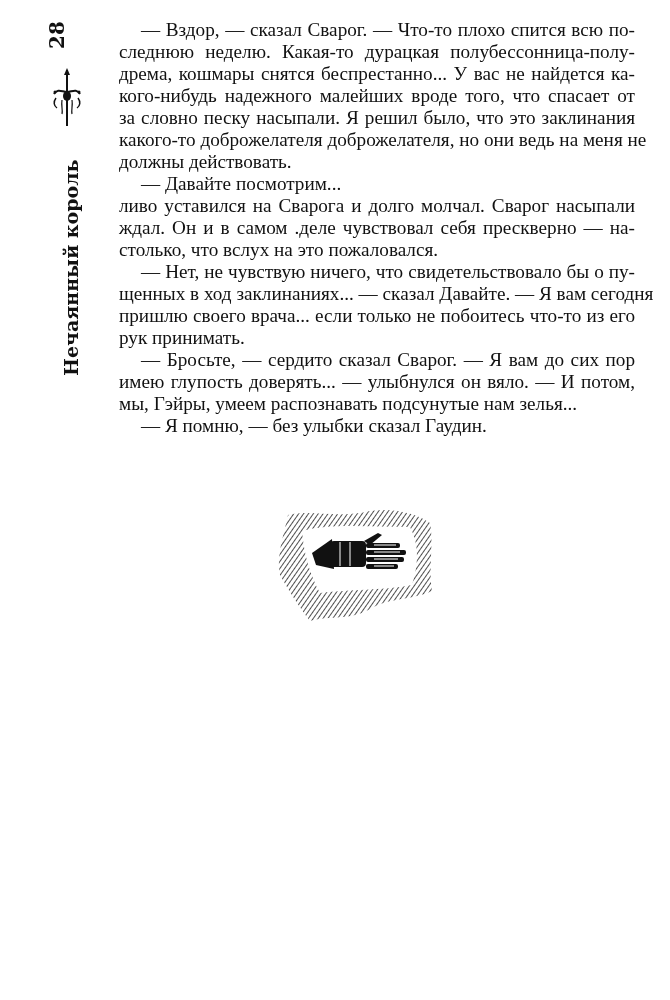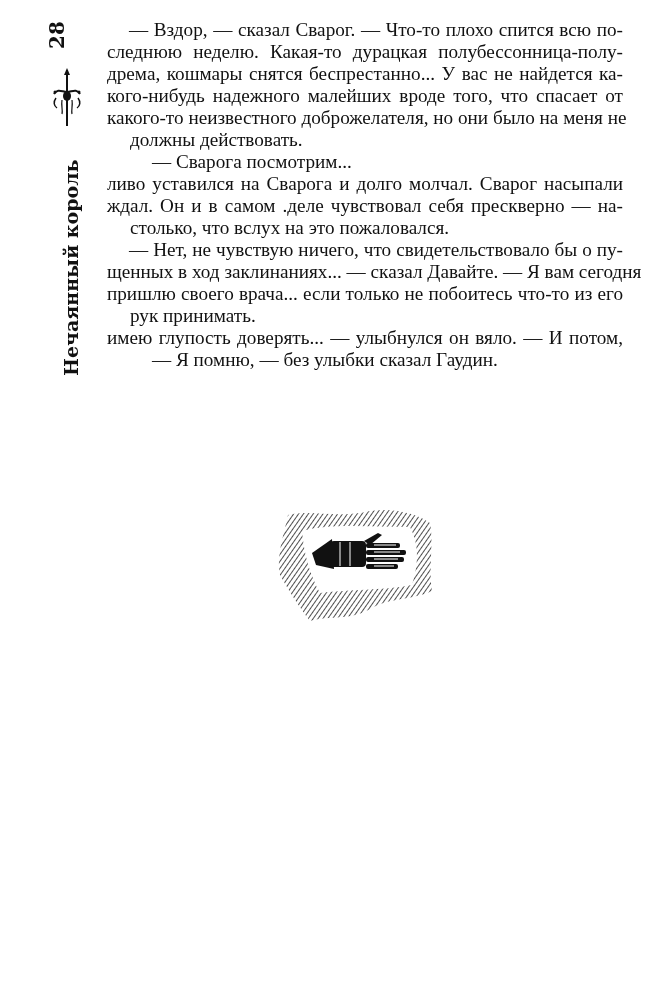--- a/index.html
+++ b/index.html
@@ -10,26 +10,26 @@
     font-family:"DejaVu Serif", serif; font-weight:bold; font-size:20px;
     transform:rotate(-90deg); transform-origin:center; text-align:center; line-height:24px;
   }
   .ornament { position:absolute; left:50px; top:68px; width:34px; height:60px; }
   .running-title {
     position:absolute; left:-34px; top:258px; width:210px; height:26px;
     font-family:"DejaVu Serif", serif; font-weight:bold; font-size:19px;
     transform:rotate(-90deg); transform-origin:center; white-space:nowrap; line-height:26px; text-align:center;
   }
   .text {
-    position:absolute; left:107px; top:19px; width:516px;
+    position:absolute; left:119px; top:19px; width:516px;
     font-family:"Liberation Serif", serif; font-size:19.2px; line-height:22px;
     text-align:justify;
   }
   .line { display:block; text-align:justify; text-align-last:justify; white-space:nowrap; height:22px; }
-  .line.last { text-align-last:left;margin-left:23px; }
+  .line.last { text-align-last:left; }
   .line.indent { padding-left:22px; }
   .illus { position:absolute; left:270px; top:505px; width:170px; height:120px; }
 </style>
 </head>
 <body>
 
 <div class="page">
 
   <div class="page-num">28</div>
 
@@ -46,31 +46,34 @@
     <circle cx="29" cy="24" r="1.5" fill="#111"></circle>
   </svg>
 
   <div class="running-title">Нечаянный король</div>
 
   <div class="text">
     <span class="line indent">— Вздор, — сказал Сварог. — Что-то плохо спится всю по-</span>
     <span class="line">следнюю неделю. Какая-то дурацкая полубессонница-полу-</span>
     <span class="line">дрема, кошмары снятся беспрестанно... У вас не найдется ка-</span>
     <span class="line">кого-нибудь надежного малейших вроде того, что спасает от</span>
-    <span class="line">какого-то неизвестного доброжелателя, но они было на меня не</span>
+    <span class="line">за словно песку насыпали. Я решил было, что это заклинания</span>
+    <span class="line">какого-то доброжелателя доброжелателя, но они ведь на меня не</span>
     <span class="line last">должны действовать.</span>
-    <span class="line indent last">— Сварога посмотрим...</span>
+    <span class="line indent last">— Давайте посмотрим...</span>
     <span class="line">ливо уставился на Сварога и долго молчал. Сварог насыпали</span>
     <span class="line">ждал. Он и в самом .деле чувствовал себя прескверно — на-</span>
     <span class="line last">столько, что вслух на это пожаловался.</span>
     <span class="line indent">— Нет, не чувствую ничего, что свидетельствовало бы о пу-</span>
     <span class="line">щенных в ход заклинаниях... — сказал Давайте. — Я вам сегодня</span>
     <span class="line">пришлю своего врача... если только не побоитесь что-то из его</span>
     <span class="line last">рук принимать.</span>
+    <span class="line indent">— Бросьте, — сердито сказал Сварог. — Я вам до сих пор</span>
     <span class="line">имею глупость доверять... — улыбнулся он вяло. — И потом,</span>
+    <span class="line last">мы, Гэйры, умеем распознавать подсунутые нам зелья...</span>
     <span class="line indent last">— Я помню, — без улыбки сказал Гаудин.</span>
   </div>
 
   <svg class="illus" viewBox="0 0 170 120">
     <defs>
       <pattern id="hatch" width="4" height="4" patternUnits="userSpaceOnUse" patternTransform="rotate(35)">
         <line x1="0" y1="0" x2="0" y2="4" stroke="#222" stroke-width="1.6"></line>
       </pattern>
     </defs>
     <path d="M18,10 C40,4 70,14 100,6 C125,2 150,10 160,18 C164,40 158,62 162,86 C140,96 120,92 100,104 C80,116 60,110 40,116 C28,100 20,88 10,70 C6,50 14,30 18,10 Z" fill="url(#hatch)"></path>

